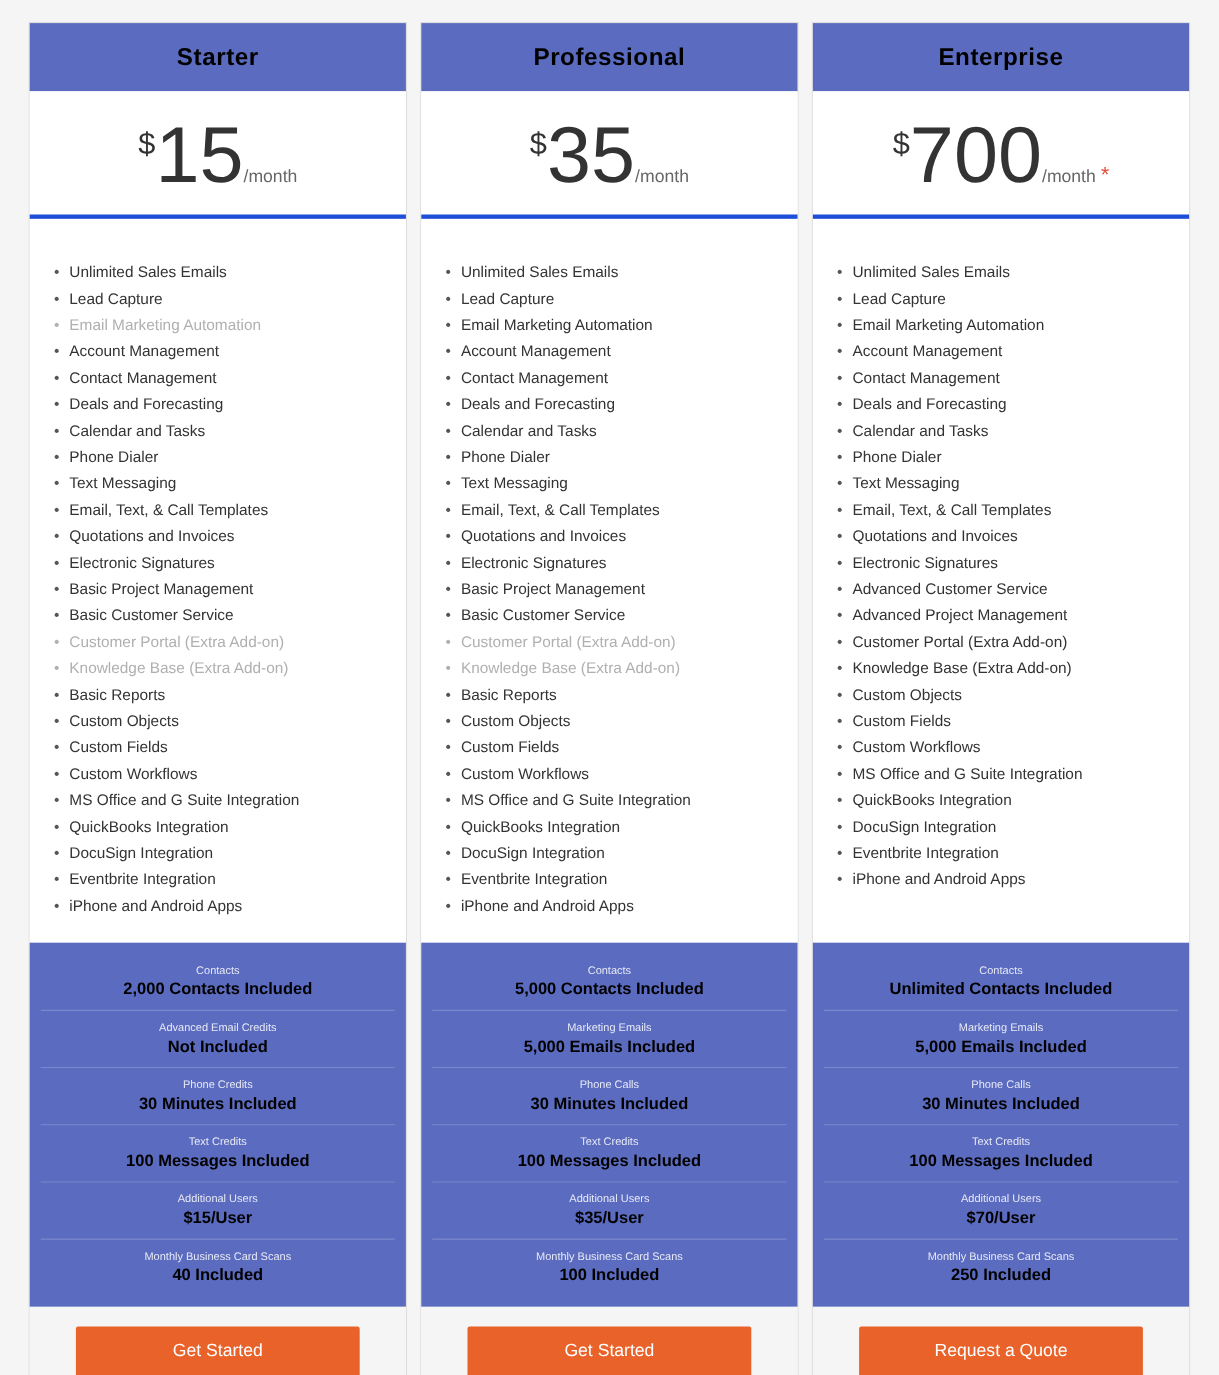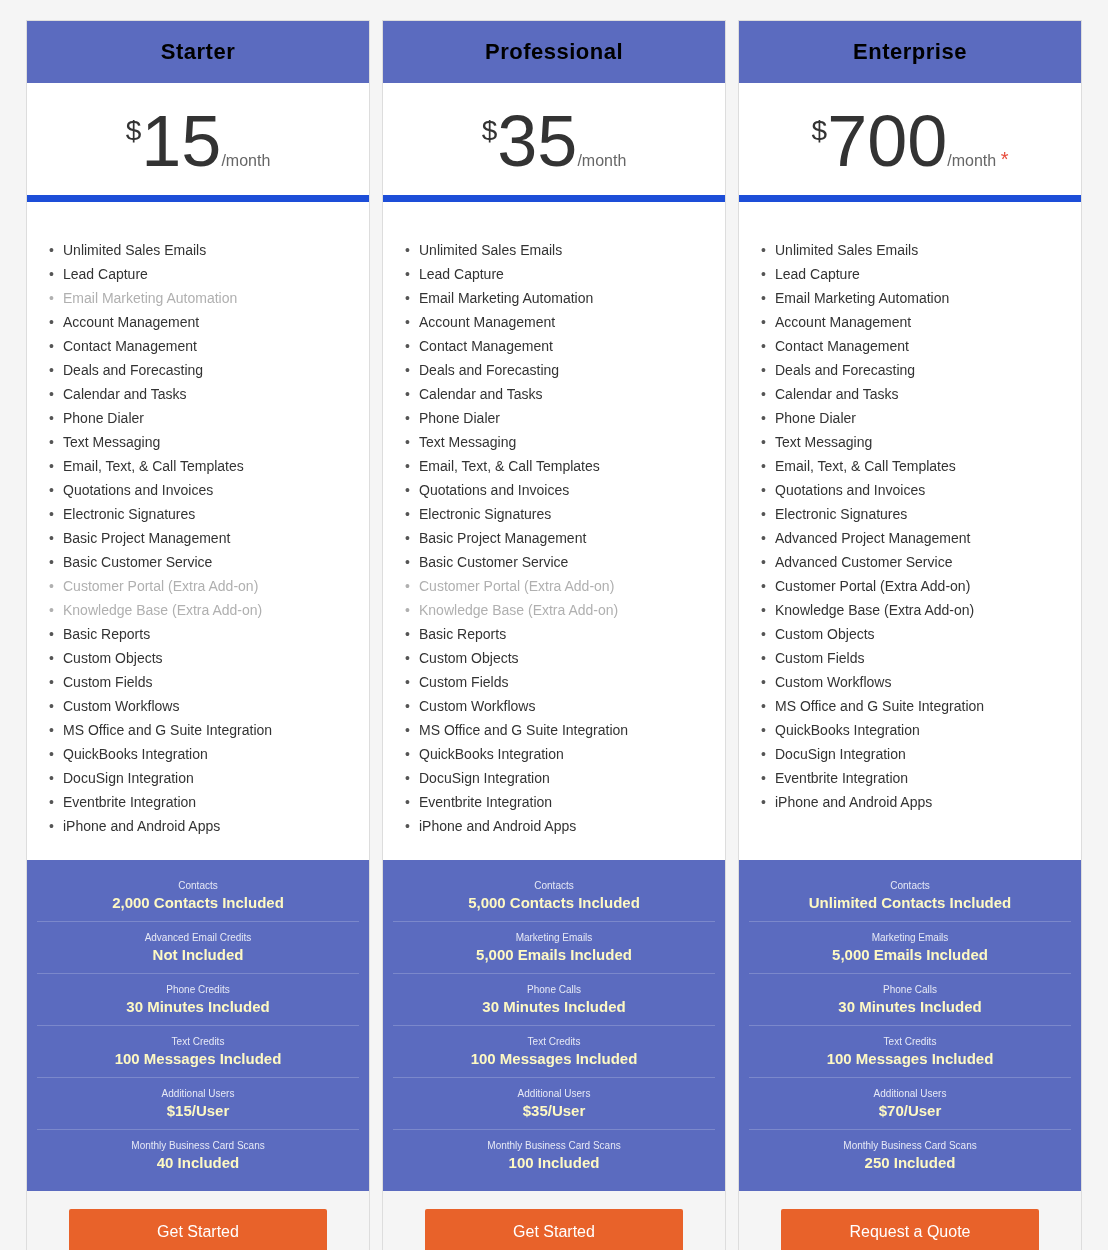--- a/index.html
+++ b/index.html
@@ -29,21 +29,21 @@
       text-align: center;
       padding: 18px 10px;
       font-size: 22px;
       font-weight: bold;
       letter-spacing: 0.5px;
     }
     .plan-price {
       text-align: center;
       padding: 22px 10px 18px;
       background: #fff;
-      border-bottom: 7px solid #1d4ed8;
+      border-bottom: 4px solid #1d4ed8;
     }
     .plan-price .currency {
       font-size: 28px;
       color: #333;
       vertical-align: top;
       margin-top: 10px;
       display: inline-block;
     }
     .plan-price .amount {
       font-size: 72px;
@@ -102,21 +102,21 @@
       border-bottom: none;
     }
     .detail-label {
       font-size: 10px;
       color: rgba(255,255,255,0.85);
       margin-bottom: 3px;
     }
     .detail-value {
       font-size: 15px;
       font-weight: bold;
-      color: #fef9c3;
+      color: #000000;
       text-align: center;
     }
     .plan-cta {
       background: #f5f5f5;
       padding: 18px 10px;
       text-align: center;
     }
     .cta-button {
       background: #e8622a;
       color: #fff;
@@ -262,22 +262,22 @@
           <li>Email Marketing Automation</li>
           <li>Account Management</li>
           <li>Contact Management</li>
           <li>Deals and Forecasting</li>
           <li>Calendar and Tasks</li>
           <li>Phone Dialer</li>
           <li>Text Messaging</li>
           <li>Email, Text, &amp; Call Templates</li>
           <li>Quotations and Invoices</li>
           <li>Electronic Signatures</li>
+          <li>Advanced Customer Service</li>
           <li>Advanced Project Management</li>
-          <li>Advanced Customer Service</li>
           <li>Customer Portal (Extra Add-on)</li>
           <li>Knowledge Base (Extra Add-on)</li>
           <li>Custom Objects</li>
           <li>Custom Fields</li>
           <li>Custom Workflows</li>
           <li>MS Office and G Suite Integration</li>
           <li>QuickBooks Integration</li>
           <li>DocuSign Integration</li>
           <li>Eventbrite Integration</li>
           <li>iPhone and Android Apps</li>

